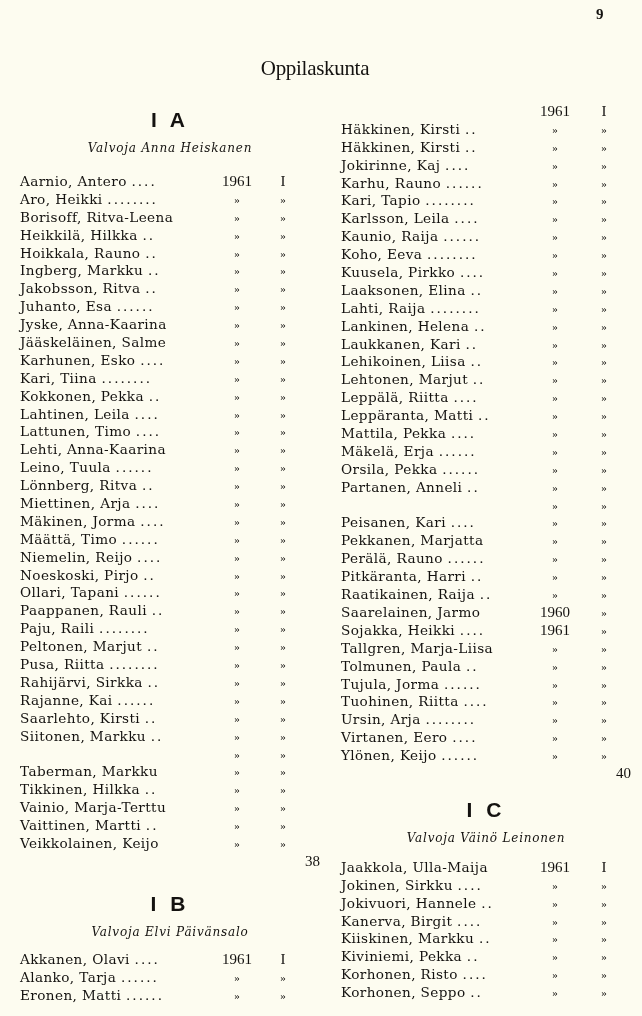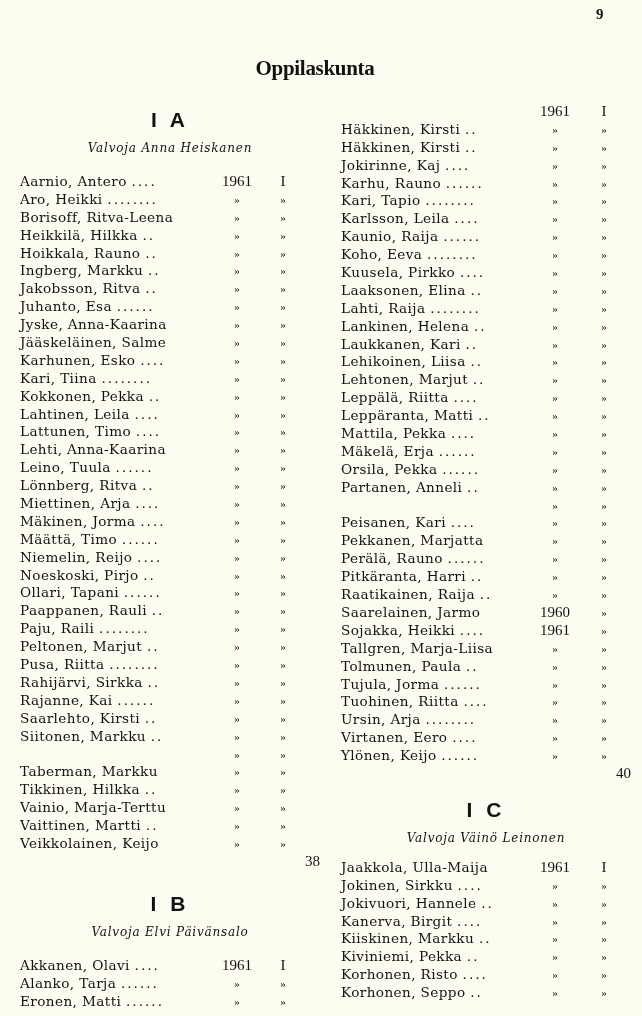--- a/index.html
+++ b/index.html
@@ -9,21 +9,21 @@
       color: #141210;
       font-family: "DejaVu Serif", "Liberation Serif", serif;
       position: relative;
     }
     .page-number {
       position: absolute; top: 6px; left: 596px;
       font-family: "Liberation Serif", serif; font-weight: bold; font-size: 15px;
     }
     .page-title {
       position: absolute; top: 56px; left: 0; width: 630px; text-align: center;
-      font-family: "Liberation Serif", serif; font-weight: bold; font-size: 21px;
+      font-family: "Liberation Serif", serif; font-weight: normal; font-size: 21px;
       letter-spacing: -0.3px;
     }
     .col { position: absolute; }
     .col-left { left: 20px; top: 105px; width: 300px; }
     .col-right { left: 341px; top: 103px; width: 290px; }
     .class-heading {
       text-align: center; font-family: Liberation Sans, sans-serif; font-weight: bold;
       font-size: 21px; letter-spacing: 4px; height: 30px; line-height: 30px;
     }
     .supervisor {
@@ -245,21 +245,21 @@
           <span class="name"><span>Veikkolainen, Keijo</span> <span class="dots"></span></span>
           <span class="year ditto">»</span>
           <span class="cls ditto">»</span>
         </div>
       </div>
     <div class="count">38</div>
   </div>
   <div class="section-b">
     <div class="class-heading">I B</div>
     <div class="supervisor">Valvoja Elvi Päivänsalo</div>
-    <div class="students" style="">
+    <div class="students" style="margin-top:6px">
         <div class="row">
           <span class="name"><span>Akkanen, Olavi</span> <span class="dots">....</span></span>
           <span class="year">1961</span>
           <span class="cls">I</span>
         </div>
         <div class="row">
           <span class="name"><span>Alanko, Tarja</span> <span class="dots">......</span></span>
           <span class="year ditto">»</span>
           <span class="cls ditto">»</span>
         </div>

